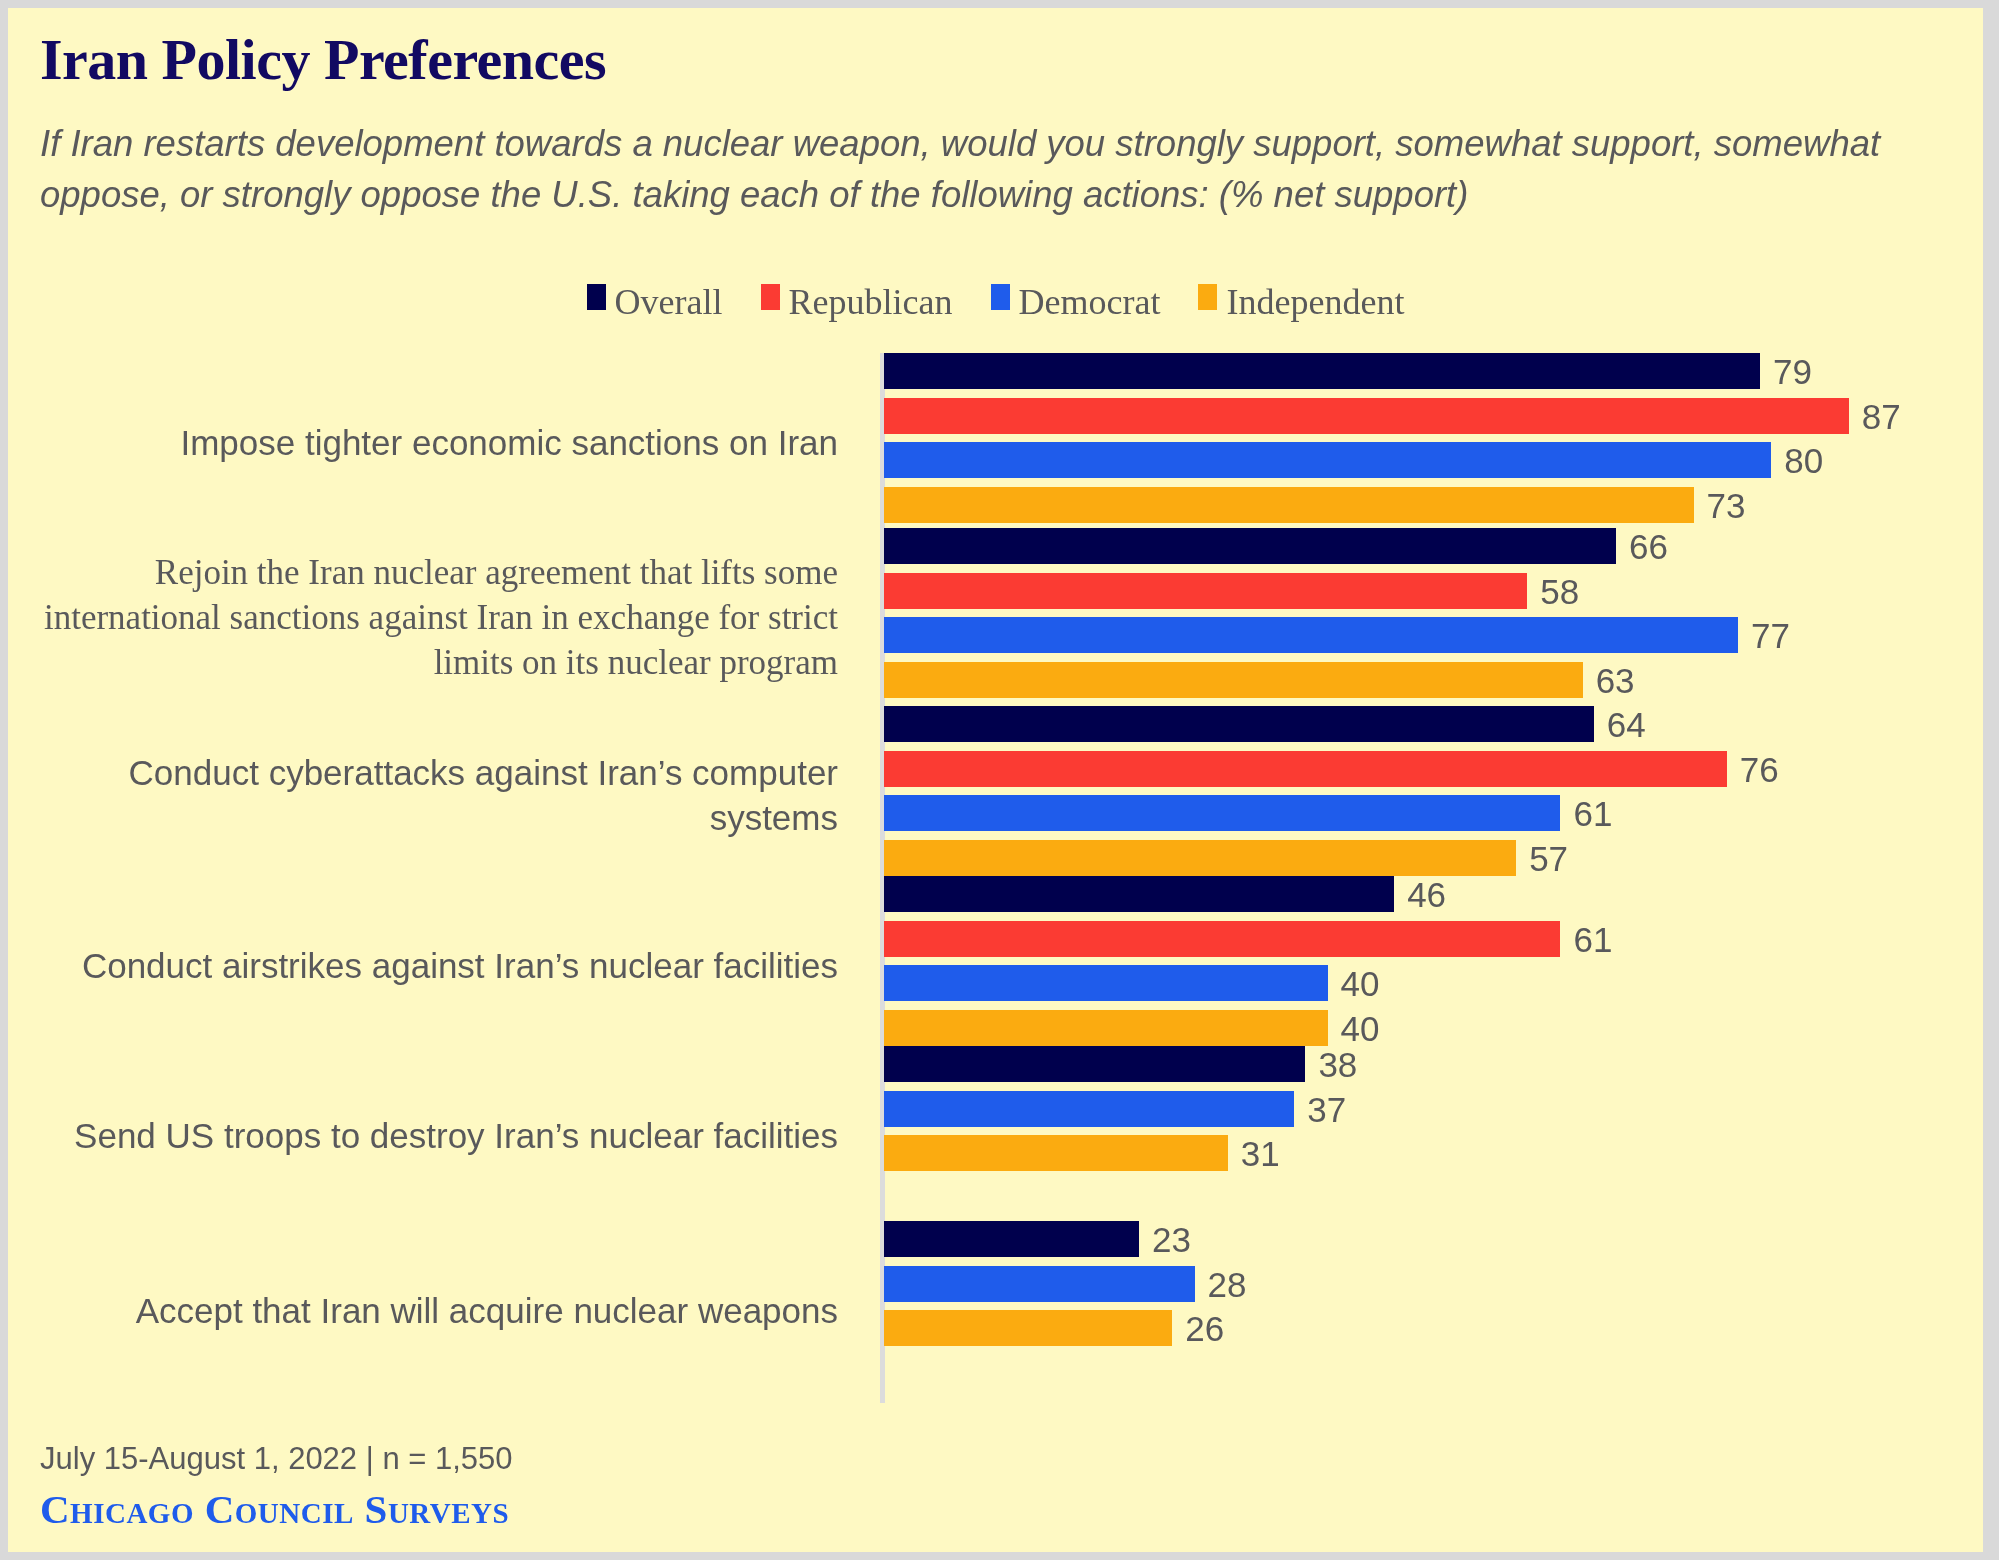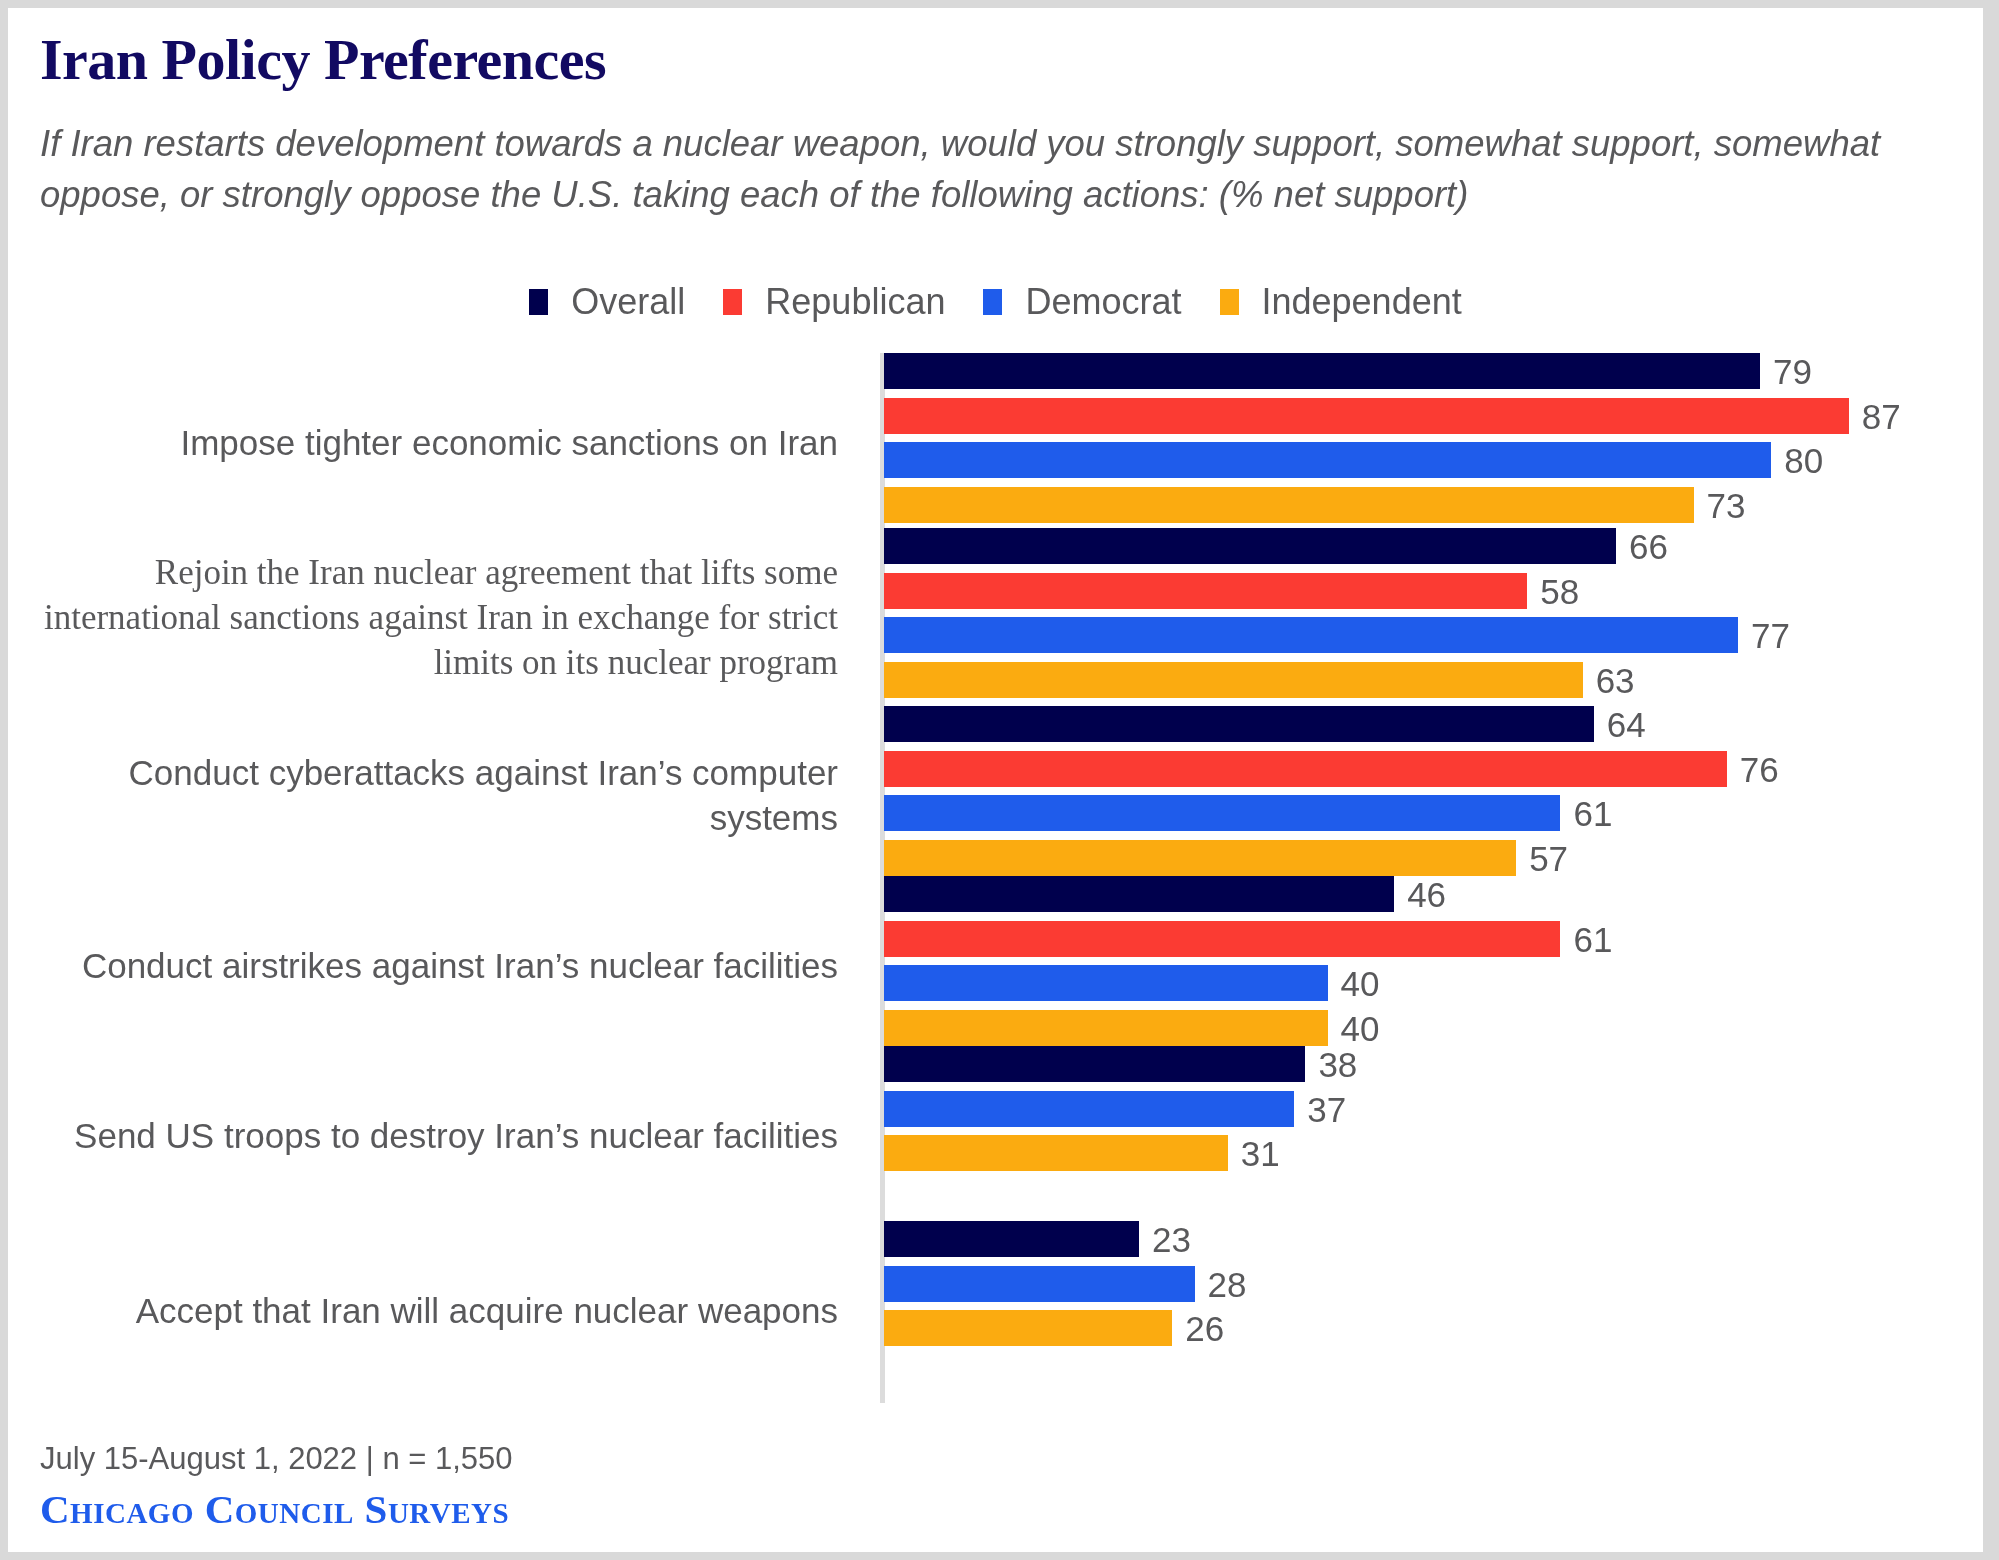--- a/index.html
+++ b/index.html
@@ -12,21 +12,21 @@
     height: 1560px;
     font-family: "Liberation Sans", sans-serif;
     overflow: hidden;
   }
   #figure {
     position: absolute;
     left: 8px;
     top: 8px;
     width: 1975px;
     height: 1544px;
-    background: #ffffff;
+    background: #fef9c3;
     overflow: hidden;
   }
 
   
   #title {
     position: absolute;
     left: 32px;
     top: 18px;
     font-family: "Liberation Serif", serif;
     font-weight: bold;
@@ -53,22 +53,23 @@
     left: 0;
     top: 276px;
     width: 1975px;
     display: flex;
     justify-content: center;
     align-items: center;
     gap: 38px;
   }
   .legend-item {
     display: flex;
-    align-items: center;
-    gap: 23px;
+    align-items: flex-start;
+    gap: 9px;
+    font-family: Liberation Serif, serif;
   }
   .legend-swatch {
     width: 19px;
     height: 26px;
     display: block;
   }
   .legend-label {
     font-size: 36px;
     color: #59595b;
     line-height: 1;

